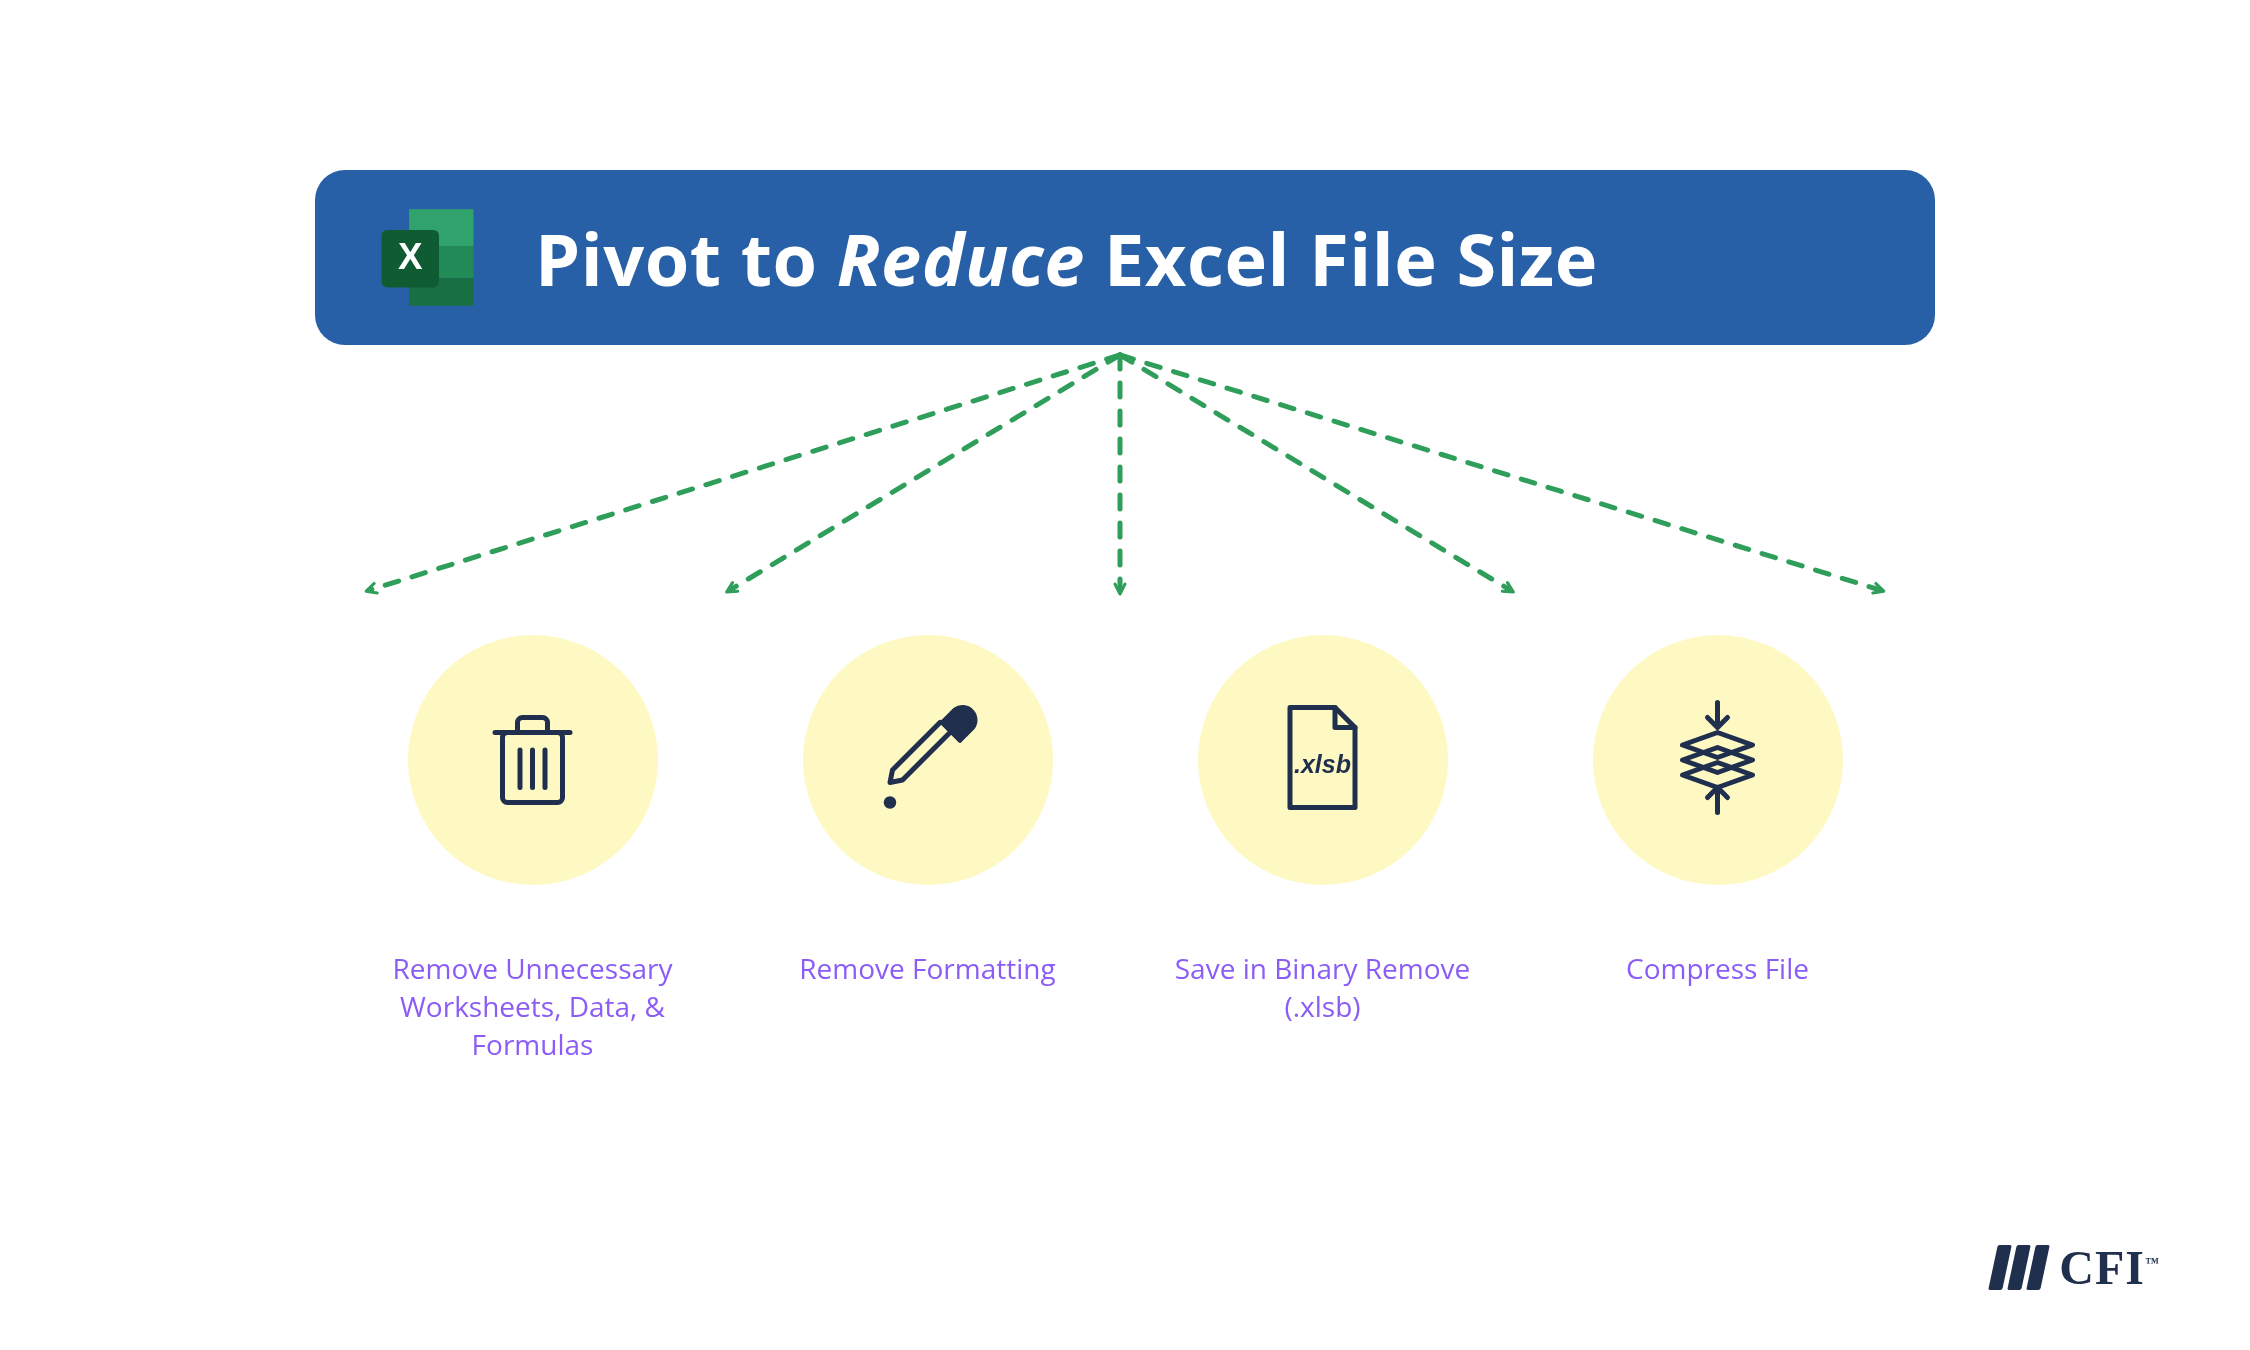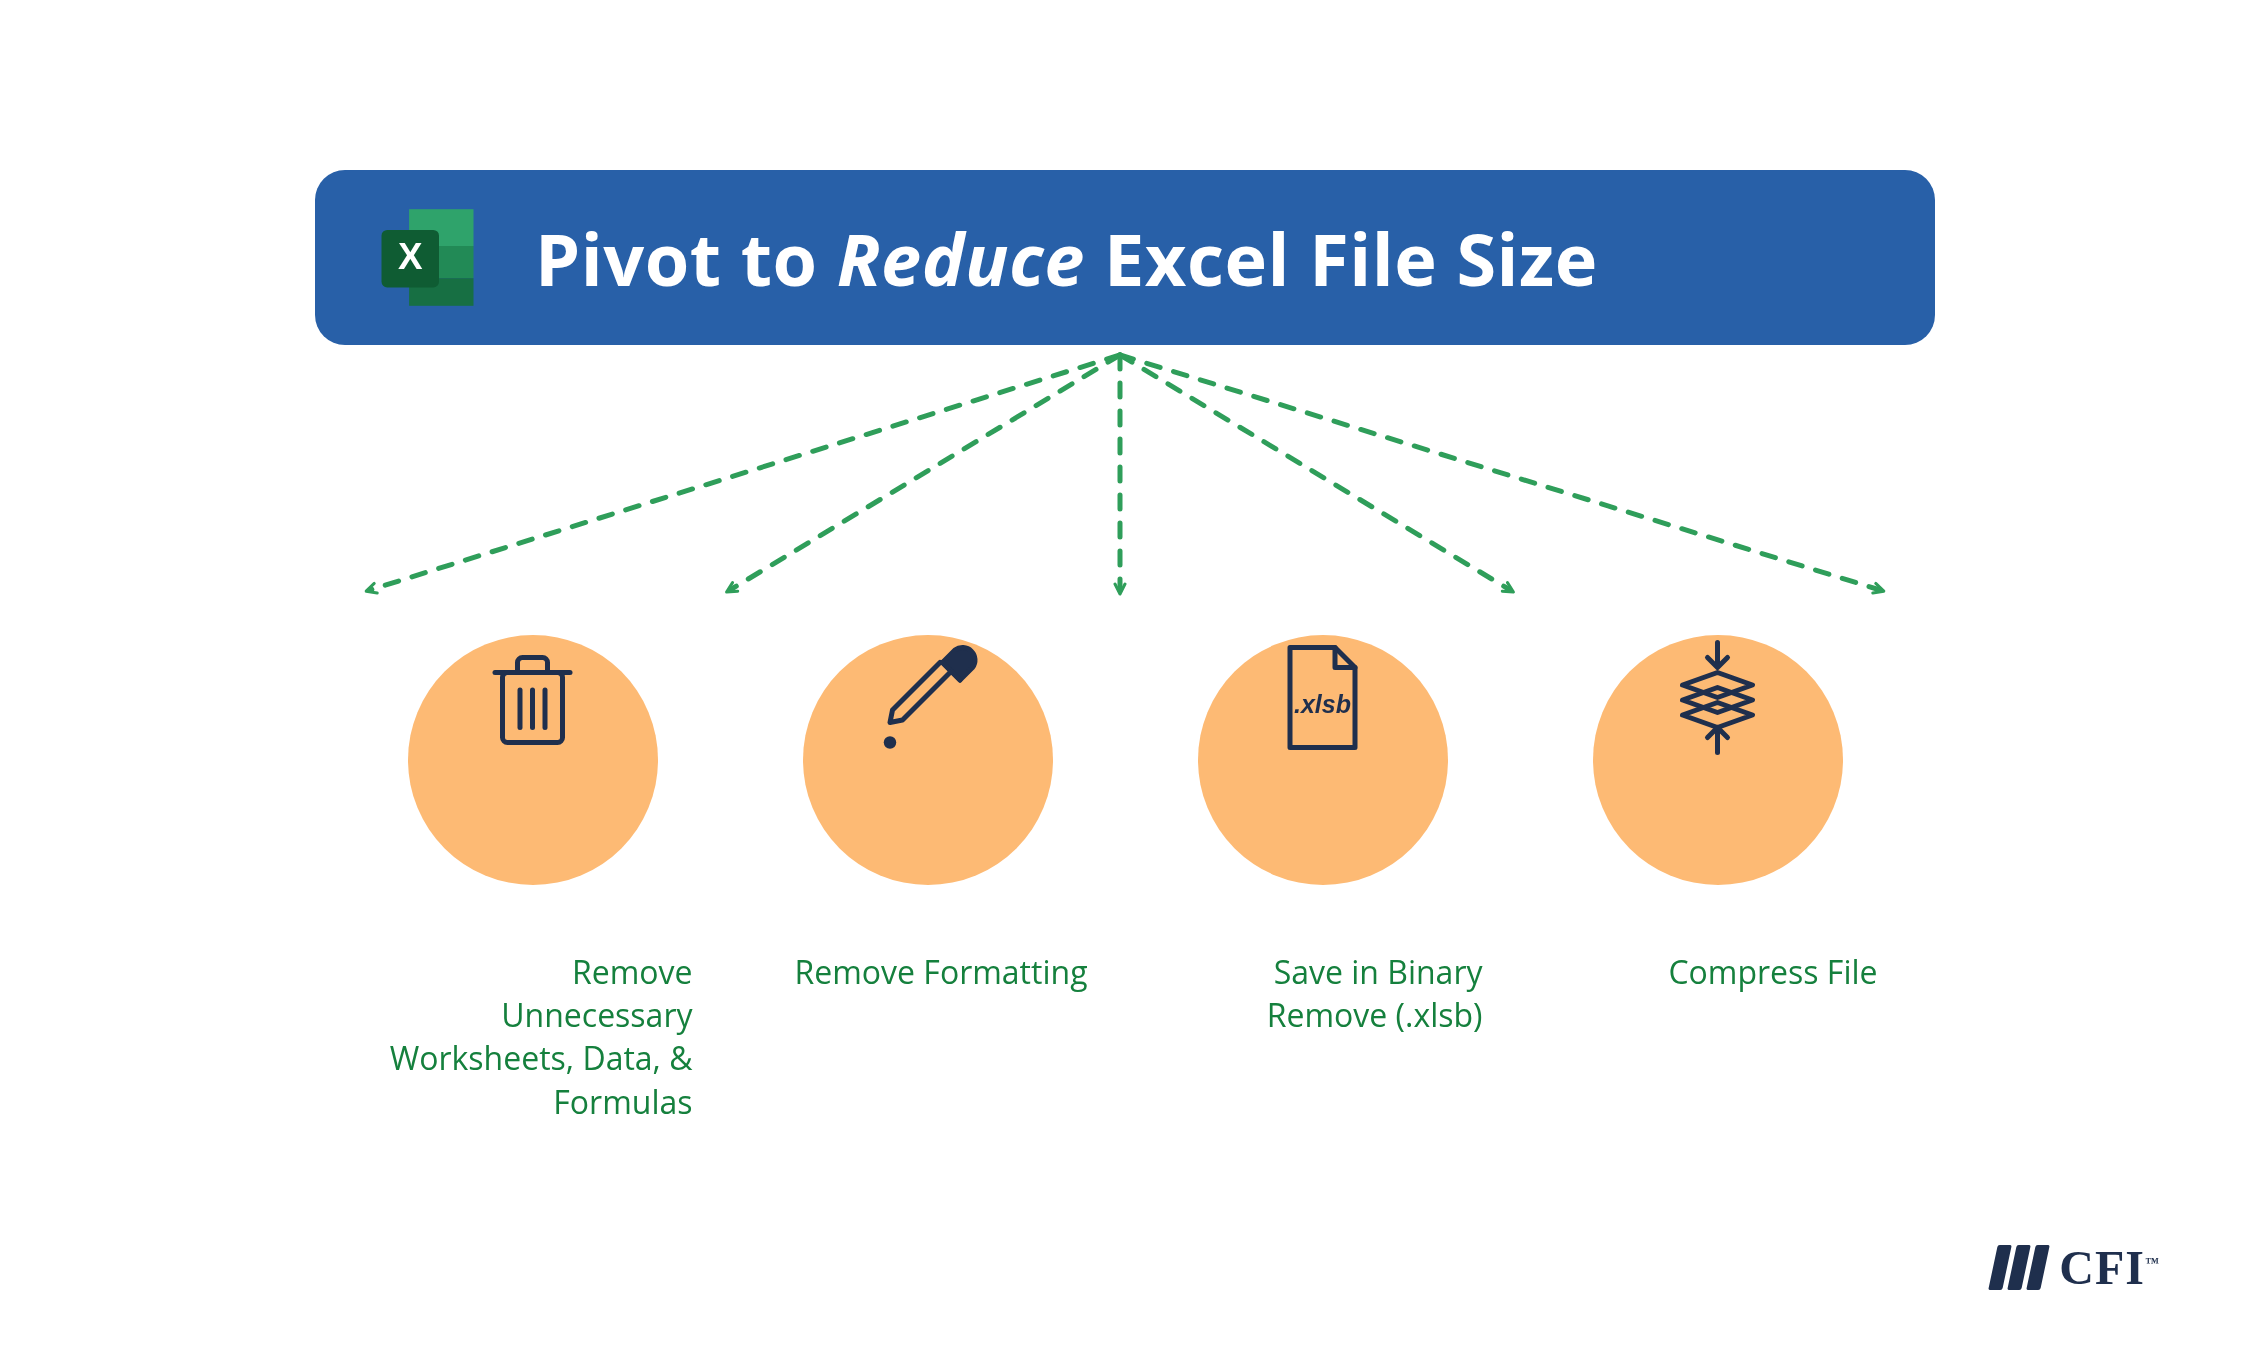--- a/index.html
+++ b/index.html
@@ -59,32 +59,32 @@
   .item {
     display: flex;
     flex-direction: column;
     align-items: center;
     width: 250px;
   }
   .circle {
     width: 250px;
     height: 250px;
     border-radius: 50%;
-    background: #fdba74;
-    display: flex;
-    align-items: flex-start;
+    background: #fef9c3;
+    display: flex;
+    align-items: center;
     justify-content: center;
     margin-bottom: 65px;
   }
   .circle svg { width: 125px; height: 125px; }
   .label {
-    text-align: right;
-    font-size: 32px;
+    text-align: center;
+    font-size: 28px;
     font-weight: 400;
-    color: #15803d;
+    color: #8b5cf6;
     line-height: 1.35;
     width: 320px;
   }
 
   
   .logo {
     position: absolute;
     right: 90px;
     bottom: 55px;
     display: flex;

